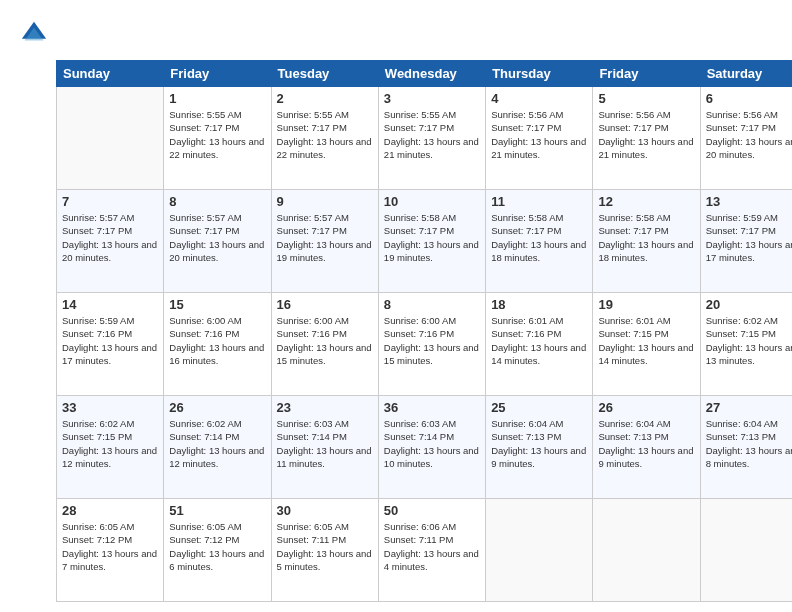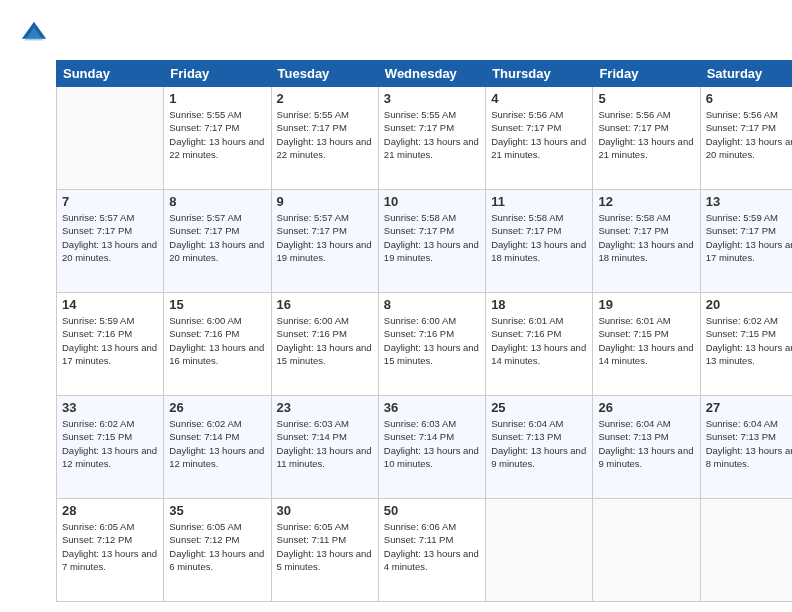--- a/index.html
+++ b/index.html
@@ -250,21 +250,21 @@
             <span class="day-num">27</span>
             <div class="day-info">Sunrise: 6:04 AM<br>Sunset: 7:13 PM<br>Daylight: 13 hours and 8 minutes.</div>
           </td>
         </tr>
         <tr>
           <td>
             <span class="day-num">28</span>
             <div class="day-info">Sunrise: 6:05 AM<br>Sunset: 7:12 PM<br>Daylight: 13 hours and 7 minutes.</div>
           </td>
           <td>
-            <span class="day-num">35</span>
+            <span class="day-num">51</span>
             <div class="day-info">Sunrise: 6:05 AM<br>Sunset: 7:12 PM<br>Daylight: 13 hours and 6 minutes.</div>
           </td>
           <td>
             <span class="day-num">30</span>
             <div class="day-info">Sunrise: 6:05 AM<br>Sunset: 7:11 PM<br>Daylight: 13 hours and 5 minutes.</div>
           </td>
           <td>
             <span class="day-num">50</span>
             <div class="day-info">Sunrise: 6:06 AM<br>Sunset: 7:11 PM<br>Daylight: 13 hours and 4 minutes.</div>
           </td>

